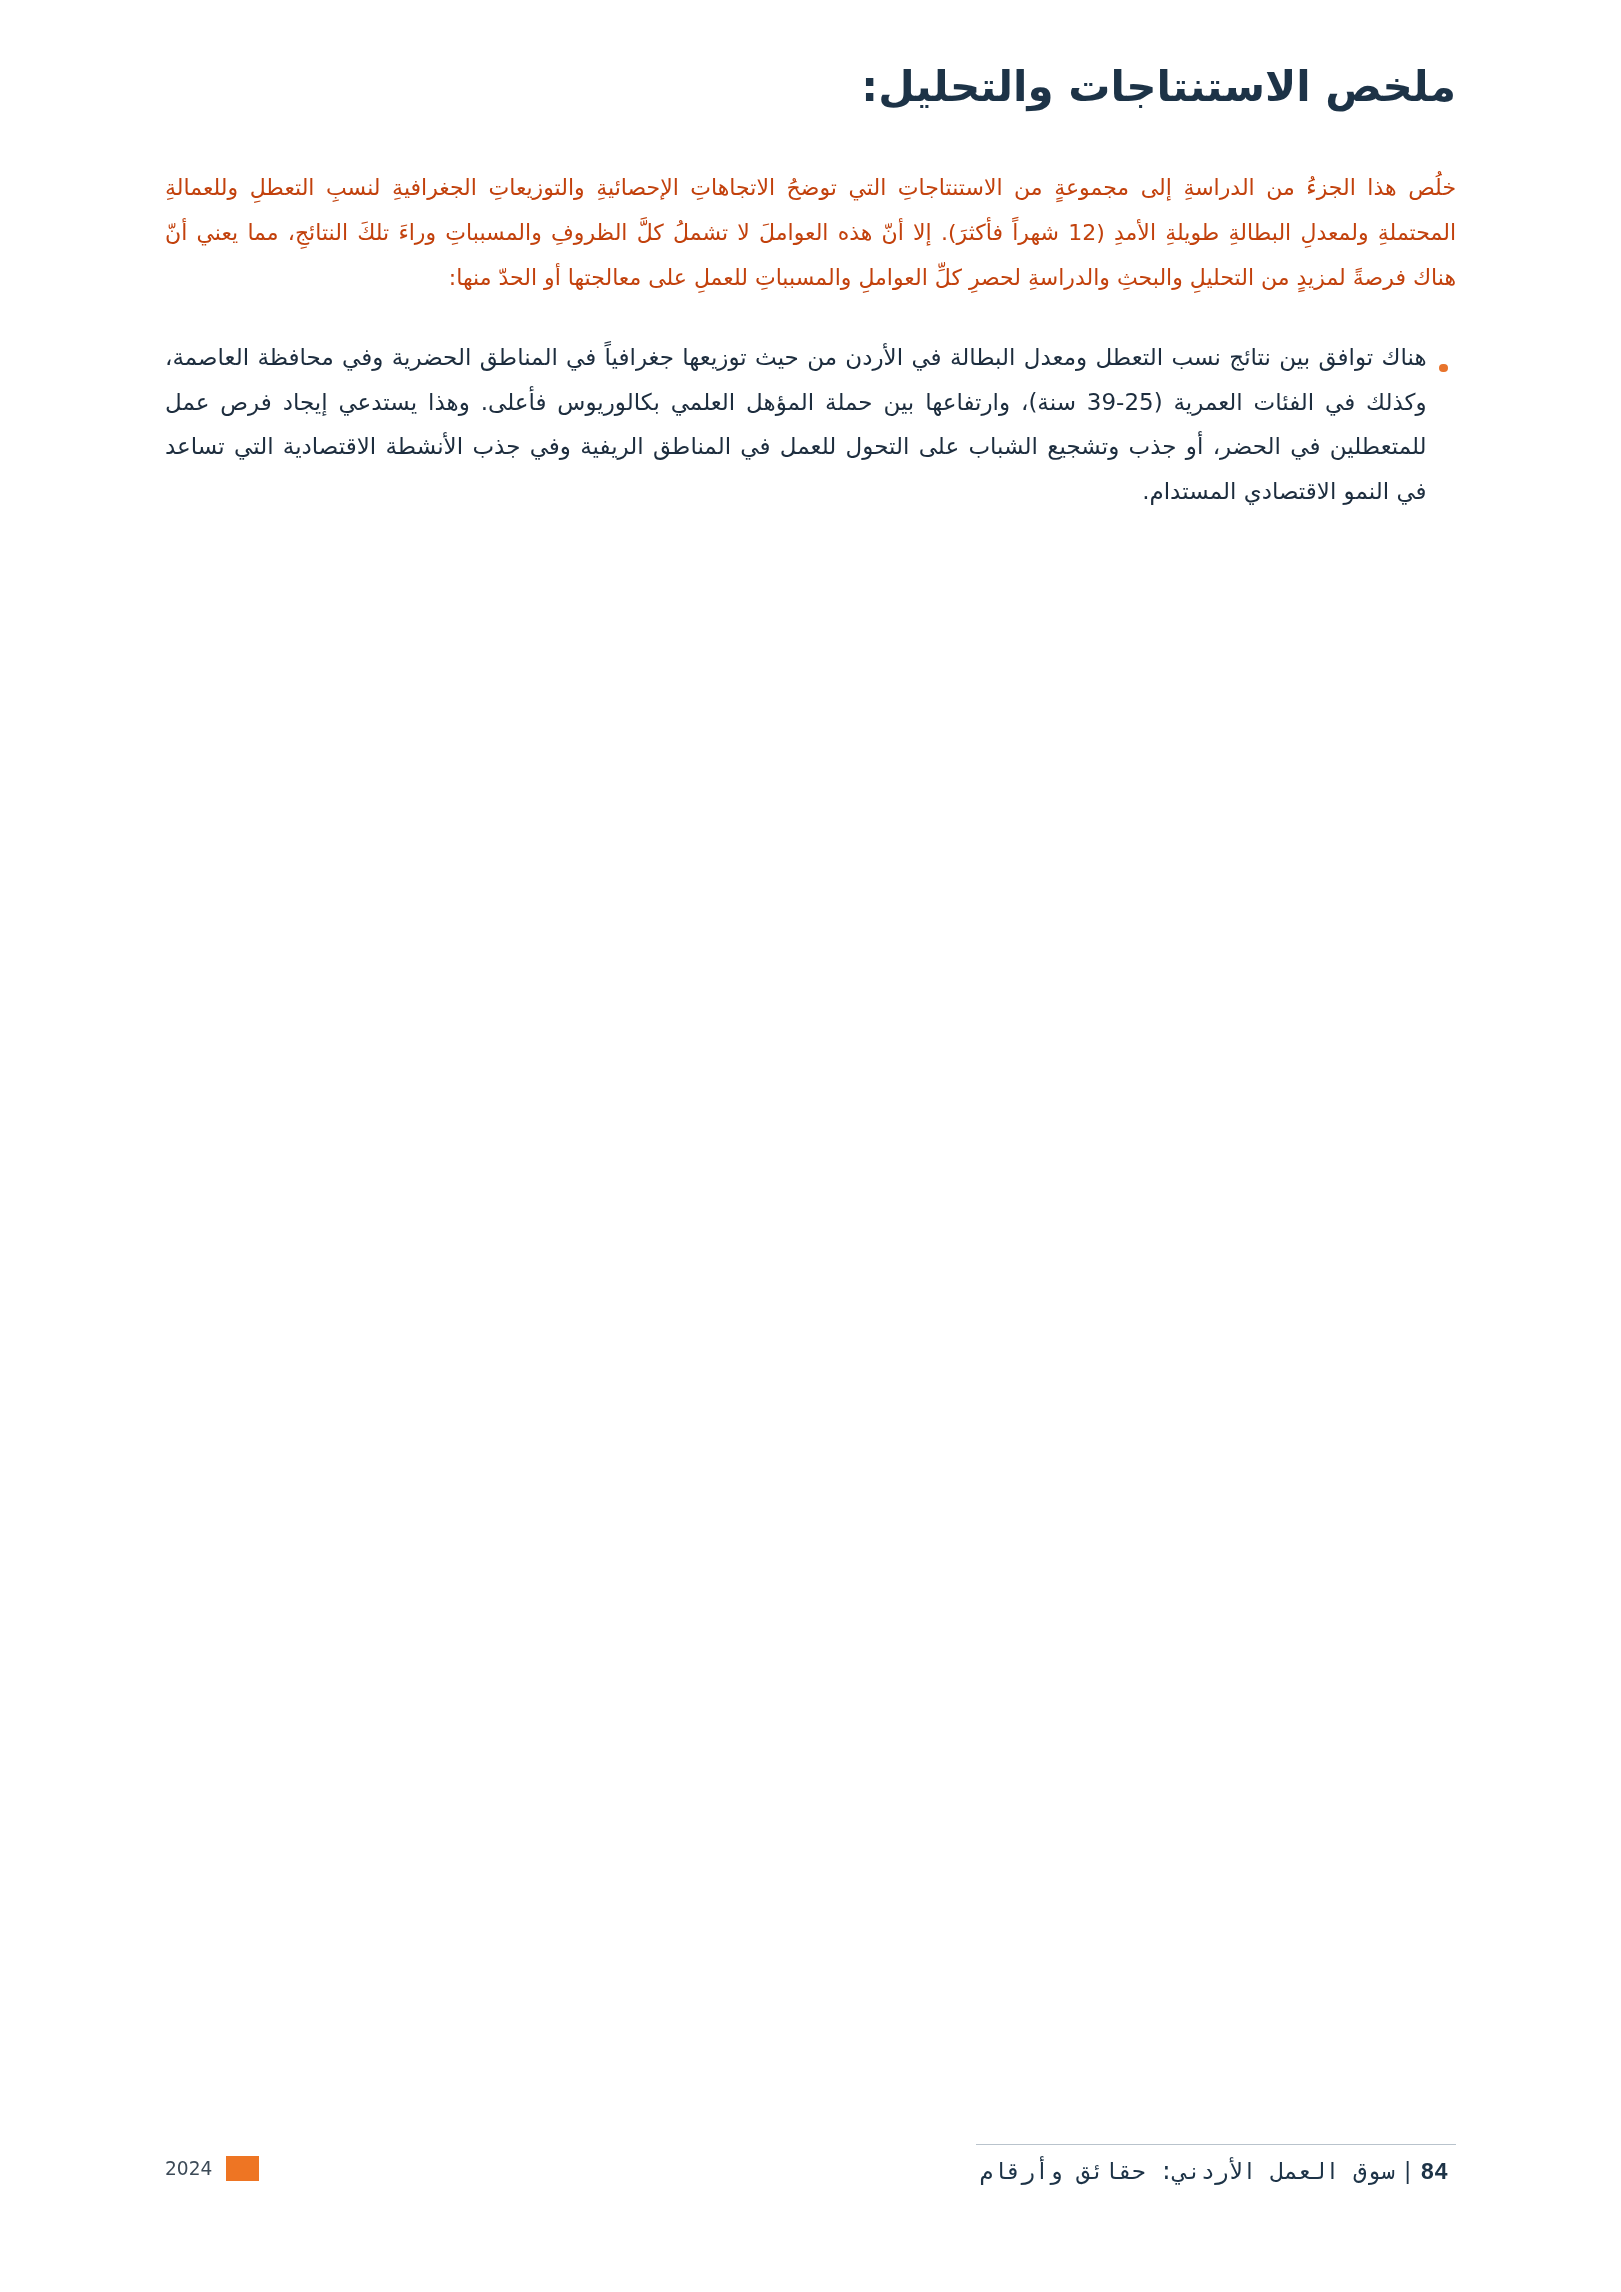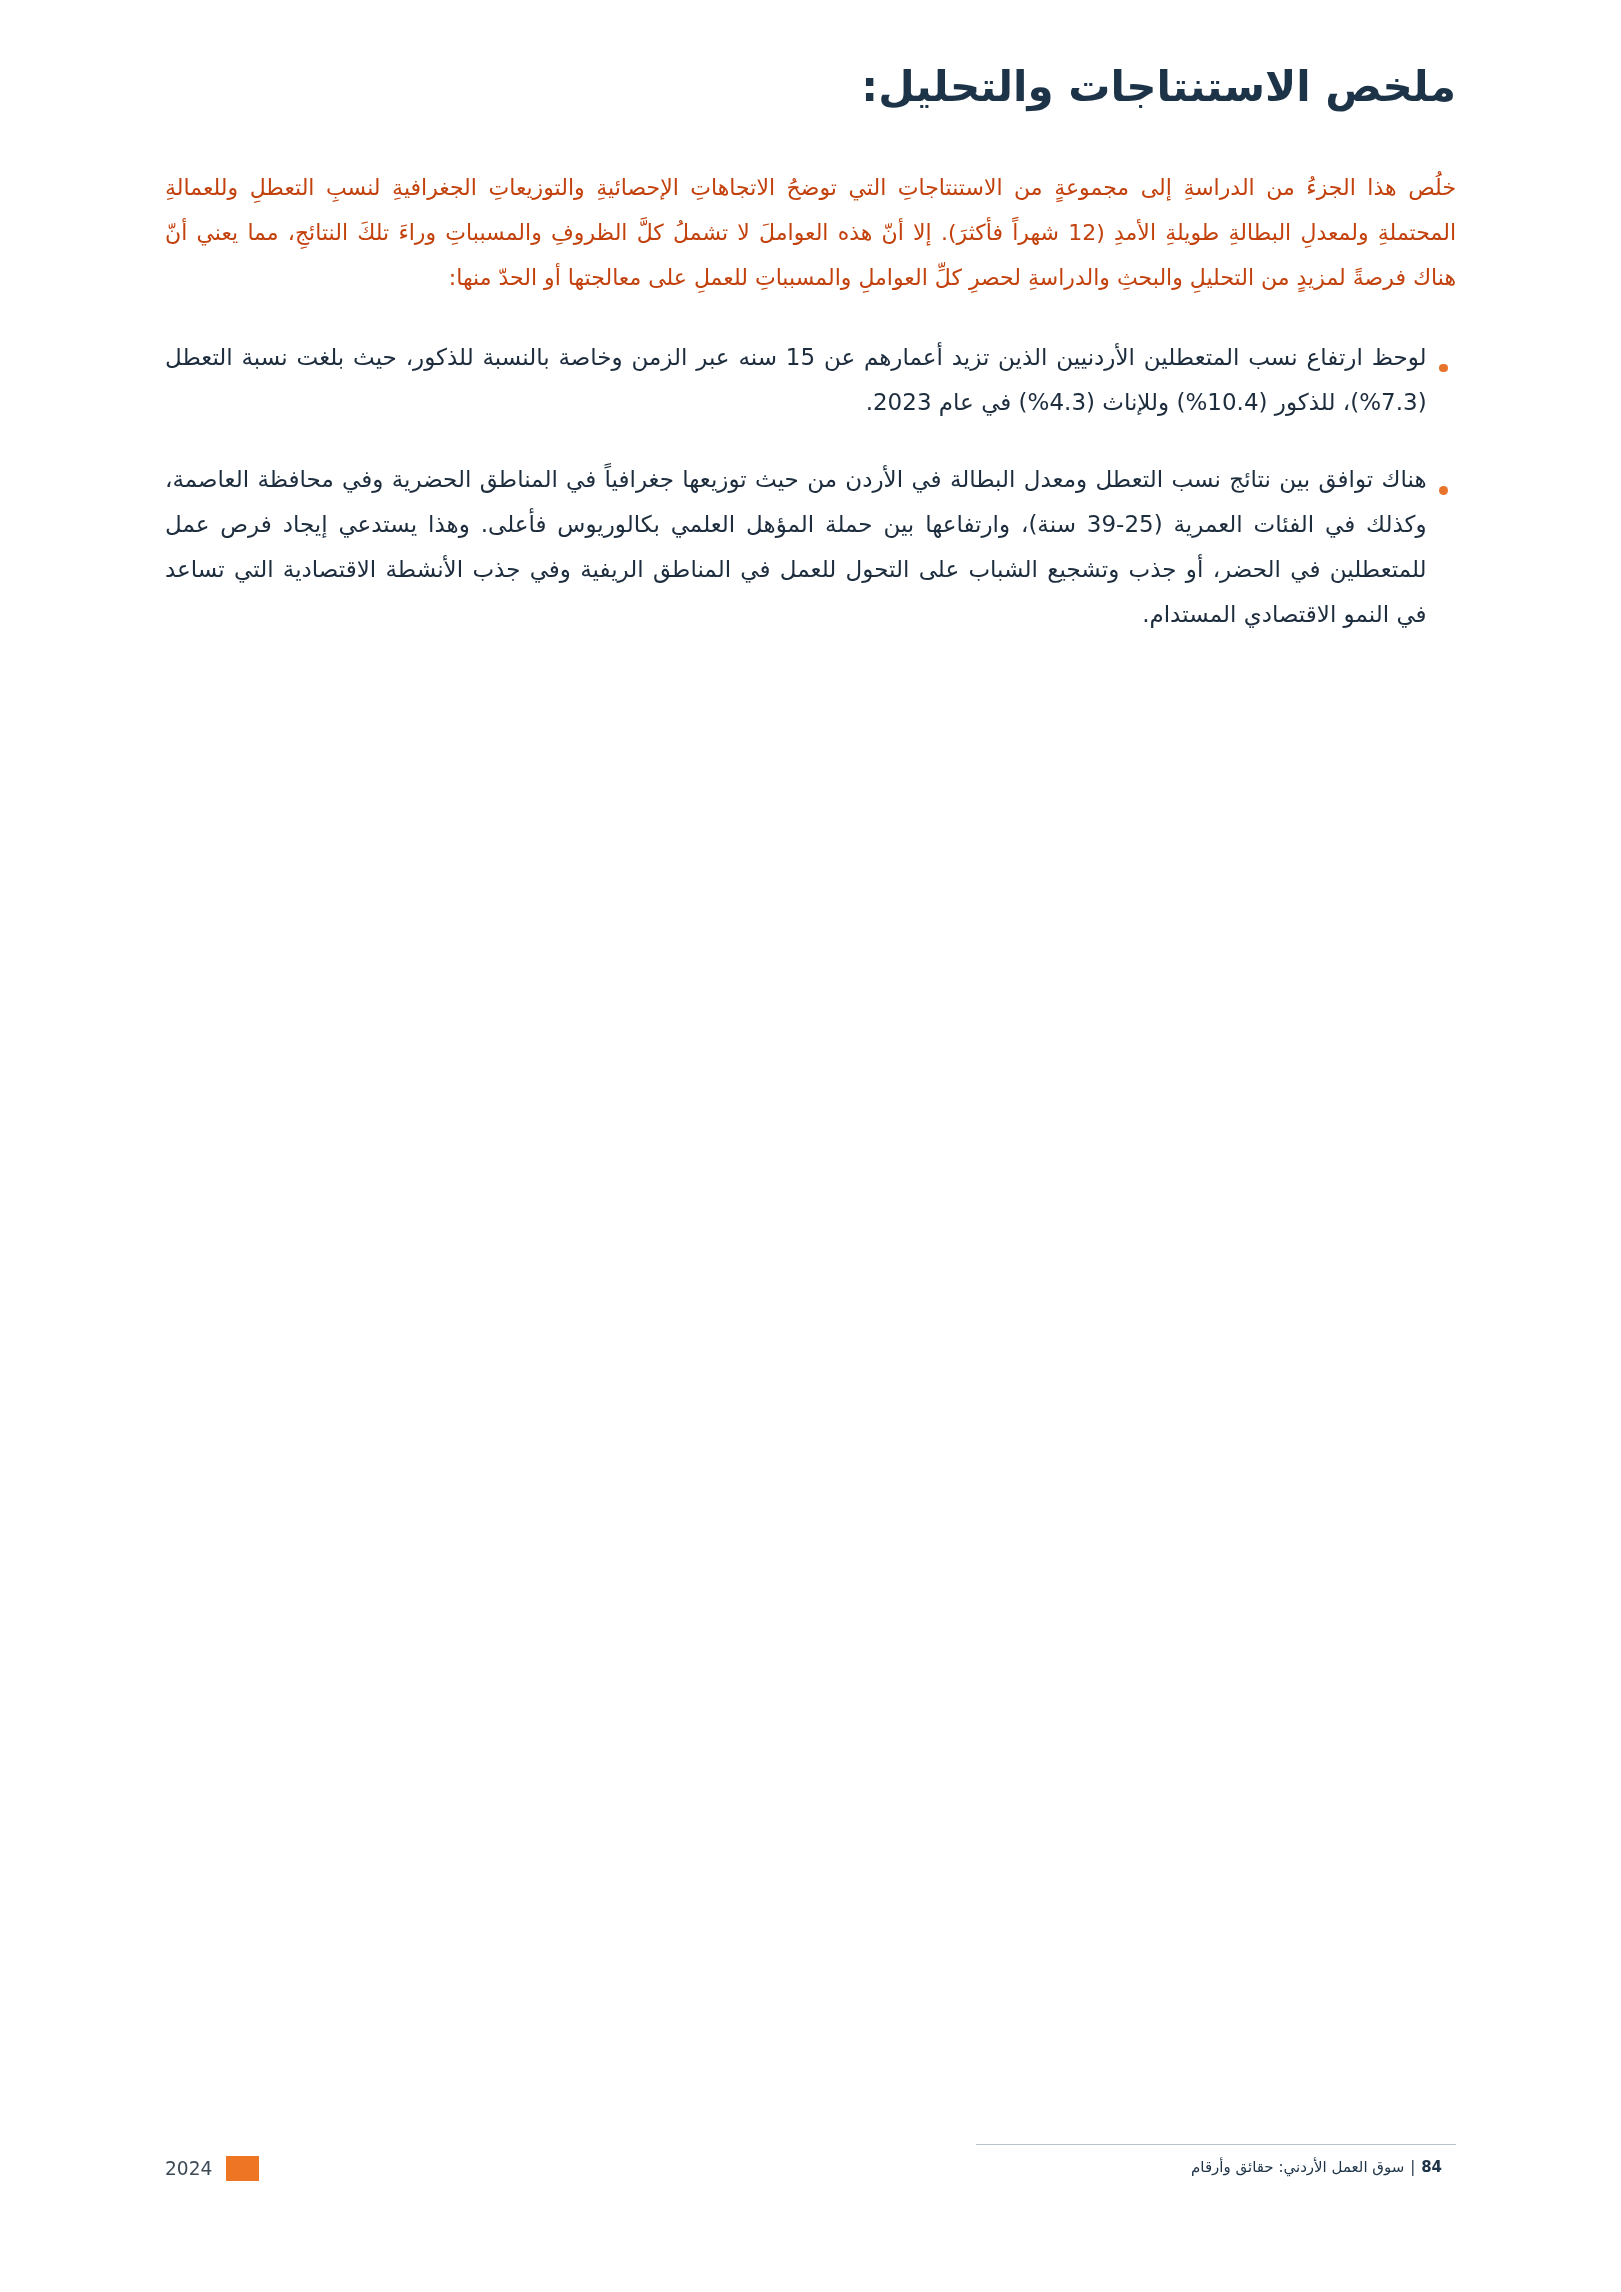--- a/index.html
+++ b/index.html
@@ -106,25 +106,26 @@
     top: 0;
     right: 0;
     width: 480px;
     height: 1px;
     background: #b9c3cc;
   }
 
   .footer-right {
     position: absolute;
     top: 13.7px;
-    right: 14px;
-    font-size: 15px;
+    right: 8px;
+    font-size: 23px;
     color: #1d3347;
     direction: rtl;
     white-space: nowrap;
+    font-family: Liberation Mono, monospace;
   }
 
   .footer-right .page-num {
     font-weight: bold;
     color: #1d3347;
   }
 
   .footer-right .sep {
     color: #1d3347;
     padding: 0 5.9px;
@@ -159,24 +160,20 @@
 <div class="page">
 
   <div class="content">
 
     <h1 class="page-title">ملخص الاستنتاجات والتحليل:</h1>
 
     <p class="intro">خلُص هذا الجزءُ من الدراسةِ إلى مجموعةٍ من الاستنتاجاتِ التي توضحُ الاتجاهاتِ الإحصائيةِ والتوزيعاتِ الجغرافيةِ لنسبِ التعطلِ وللعمالةِ المحتملةِ ولمعدلِ البطالةِ طويلةِ الأمدِ (12 شهراً فأكثرَ). إلا أنّ هذه العواملَ لا تشملُ كلَّ الظروفِ والمسبباتِ وراءَ تلكَ النتائجِ، مما يعني أنّ هناك فرصةً لمزيدٍ من التحليلِ والبحثِ والدراسةِ لحصرِ كلِّ العواملِ والمسبباتِ للعملِ على معالجتها أو الحدّ منها:</p>
 
     <ul class="bullets">
 
-      <li class="bullet">
-        <span class="bullet-dot"><span></span></span>
-        <span class="bullet-text">لوحظ ارتفاع نسب المتعطلين الأردنيين الذين تزيد أعمارهم عن 15 سنه عبر الزمن وخاصة بالنسبة للذكور، حيث بلغت نسبة التعطل (7.3%)، للذكور (10.4%) وللإناث (4.3%) في عام 2023.</span>
-      </li>
 
       <li class="bullet">
         <span class="bullet-dot"><span></span></span>
         <span class="bullet-text">هناك توافق بين نتائج نسب التعطل ومعدل البطالة في الأردن من حيث توزيعها جغرافياً في المناطق الحضرية وفي محافظة العاصمة، وكذلك في الفئات العمرية (25-39 سنة)، وارتفاعها بين حملة المؤهل العلمي بكالوريوس فأعلى. وهذا يستدعي إيجاد فرص عمل للمتعطلين في الحضر، أو جذب وتشجيع الشباب على التحول للعمل في المناطق الريفية وفي جذب الأنشطة الاقتصادية التي تساعد في النمو الاقتصادي المستدام.</span>
       </li>
 
     </ul>
   </div>
 
   <div class="footer">

